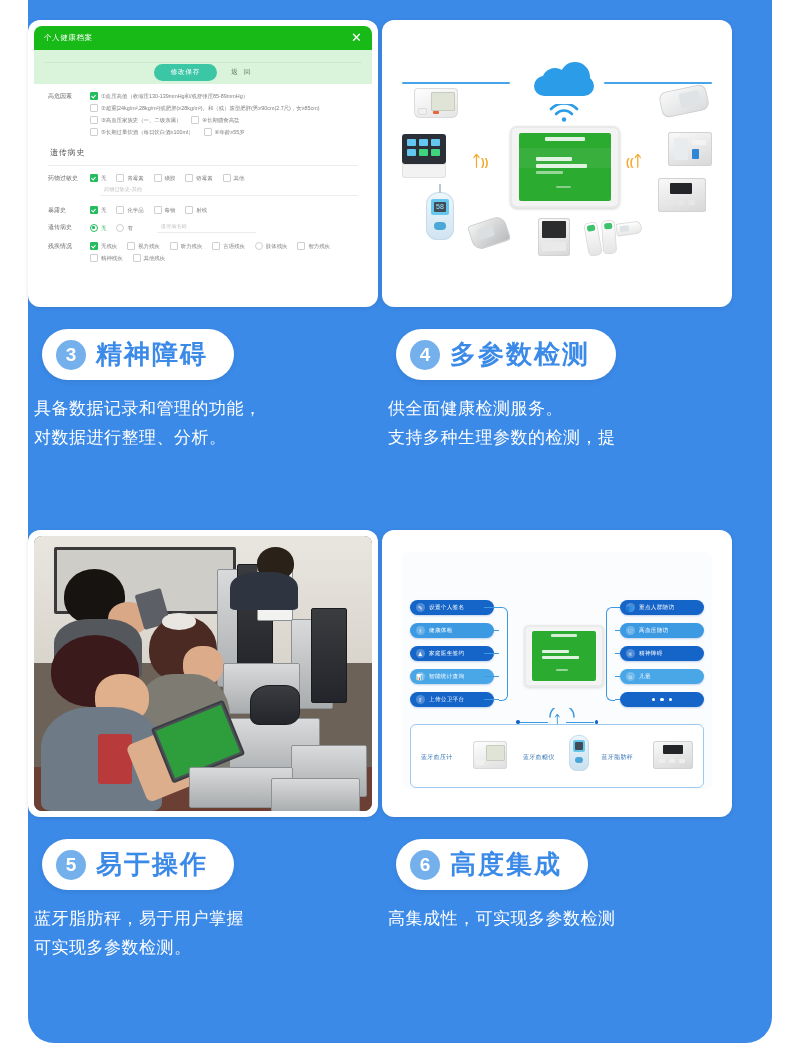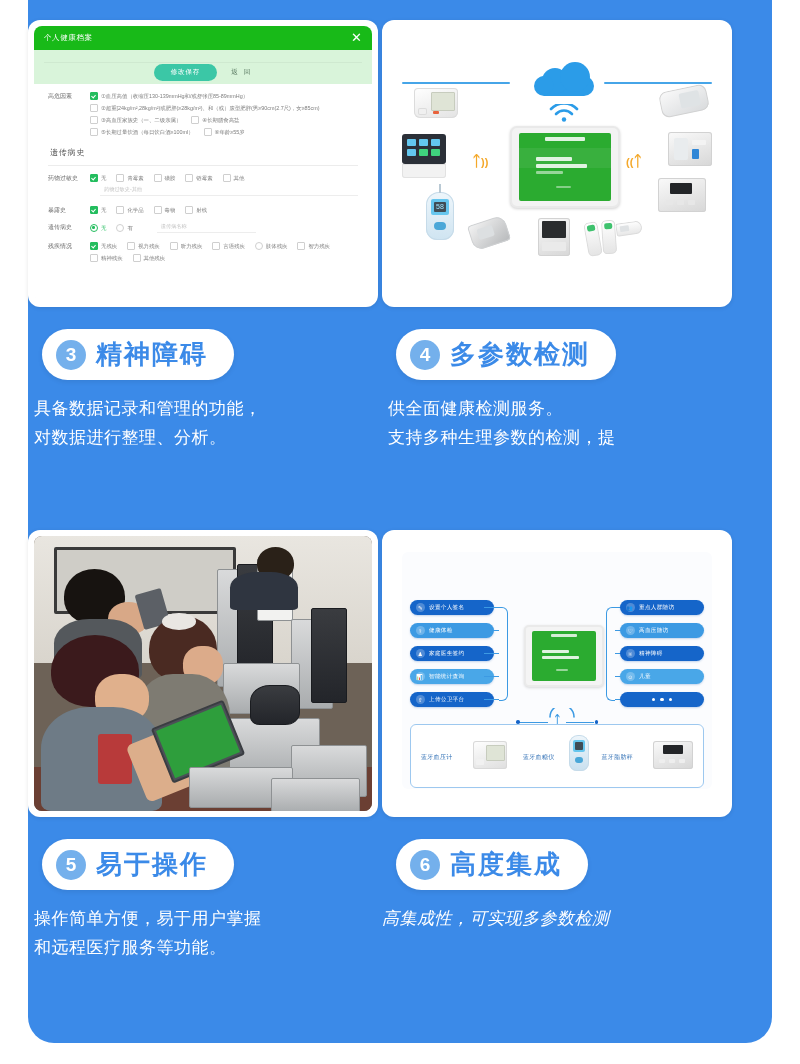--- a/index.html
+++ b/index.html
@@ -462,22 +462,22 @@
       </div>
     </div>
 
     <div style="margin-top:22px;margin-left:14px;">
       <span class="pill">
         <span class="badge">5</span>
         <span class="pill-title">易于操作</span>
       </span>
     </div>
     <div class="desc" style="margin-left:6px;">
-      <div>操作简单方便，易于用户掌握</div>
-      <div>和远程医疗服务等功能。</div>
+      <div>蓝牙脂肪秤，易于用户掌握</div>
+      <div>可实现多参数检测。</div>
     </div>
   </div>
 
   <div class="col col-r" style="top:530px;">
     <div class="media">
       <div class="media-inner">
         <div class="intg">
           <div class="intg-panel">
 
             <div class="tag d1" style="left:8px;top:48px;width:72px;">
@@ -585,18 +585,18 @@
         </div>
       </div>
     </div>
 
     <div style="margin-top:22px;margin-left:14px;">
       <span class="pill">
         <span class="badge">6</span>
         <span class="pill-title">高度集成</span>
       </span>
     </div>
-    <div class="desc" style="font-style:italic;">
+    <div class="desc" style="margin-left:6px;">
       <div>高集成性，可实现多参数检测</div>
     </div>
   </div>
 
 </div>
 
 </body></html>

